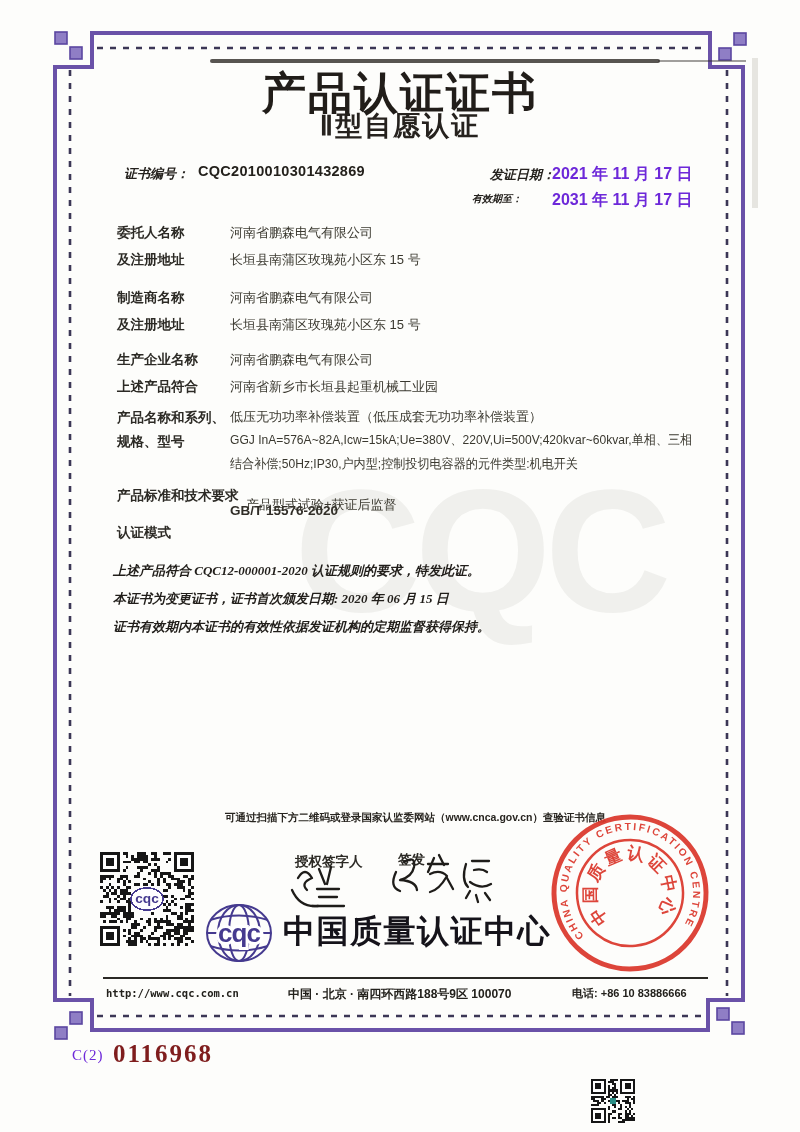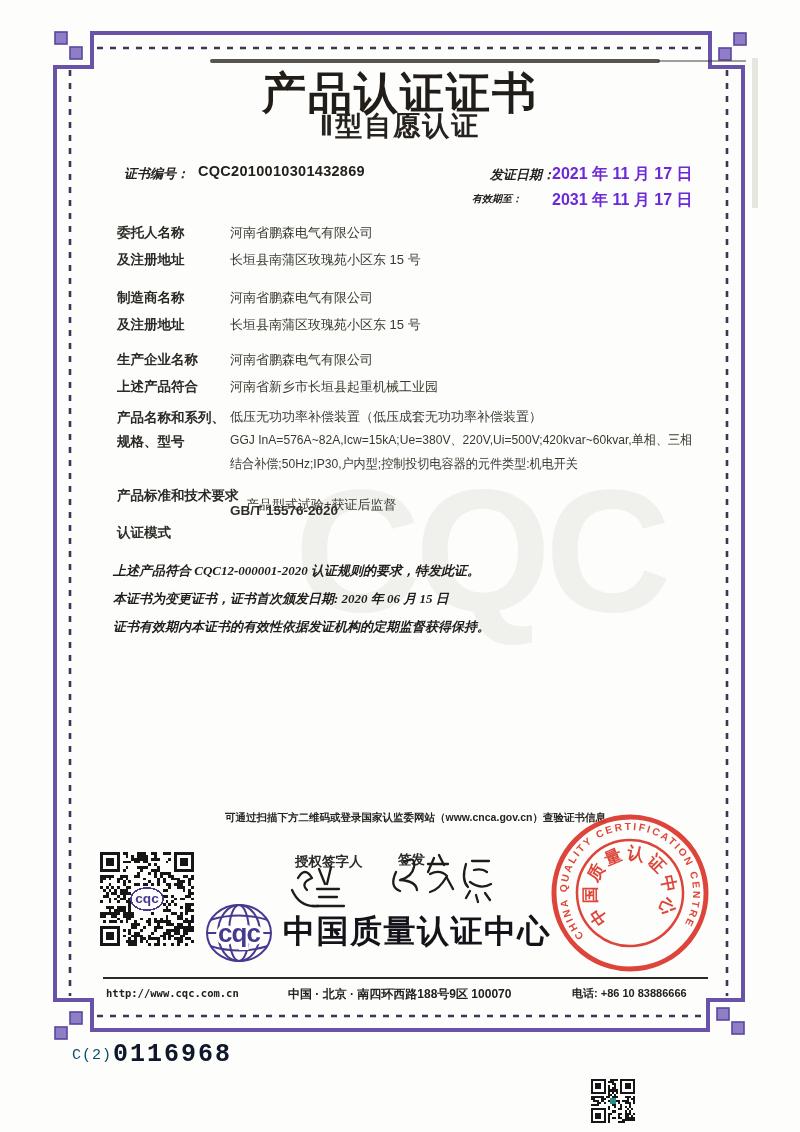--- a/index.html
+++ b/index.html
@@ -16,23 +16,23 @@
   .val{font-size:13px;font-weight:400;color:#3a382f;}
   .valbold{font-size:16px;font-weight:700;color:#6d28d9;}
   .squeeze{transform:scaleX(.93);transform-origin:left top;}
   .stmt{font-family:"Liberation Serif","DejaVu Serif",serif;font-style:italic;font-weight:600;
         font-size:13px;color:#211e1a;}
   .note{font-size:10.5px;font-weight:700;color:#27241f;}
   .orgname{font-size:32px;font-weight:600;letter-spacing:1.5px;color:#15131a;}
   .footer-line{left:103px;top:977px;width:605px;height:2px;background:#2b2925;}
   .mono{font-family:"DejaVu Sans Mono","Liberation Mono",monospace;}
   .footer-text{font-size:12px;font-weight:600;color:#23211c;}
-  .serial-prefix{font-family:Liberation Mono, monospace;font-size:15px;color:#0c4a6e;letter-spacing:1px;}
-  .serial-number{font-family:Liberation Mono, monospace;font-size:25px;font-weight:700;
-                 letter-spacing:2px;color:#0f172a;}
+  .serial-prefix{font-family:Liberation Serif, serif;font-size:15px;color:#6d28d9;letter-spacing:1px;}
+  .serial-number{font-family:Liberation Serif, serif;font-size:25px;font-weight:700;
+                 letter-spacing:2px;color:#7f1d1d;}
   .watermark{left:290px;top:400px;width:380px;height:300px;display:flex;align-items:center;
              justify-content:center;font-size:175px;font-weight:900;color:rgba(158,155,146,.13);
              letter-spacing:-6px;pointer-events:none;}
   .artifact1{left:210px;top:59px;width:450px;height:3.5px;background:#2e2b27;opacity:.8;border-radius:2px;}
   .artifact2{left:658px;top:60px;width:88px;height:2px;background:#2e2b27;opacity:.45;}
   .artifact3{left:752px;top:58px;width:6px;height:150px;background:#b9b6b0;opacity:.35;}
   svg{display:block;}
   .sig path{fill:none;stroke:#1e1c19;stroke-width:2.3;stroke-linecap:round;stroke-linejoin:round;}
 </style>
 </head>

